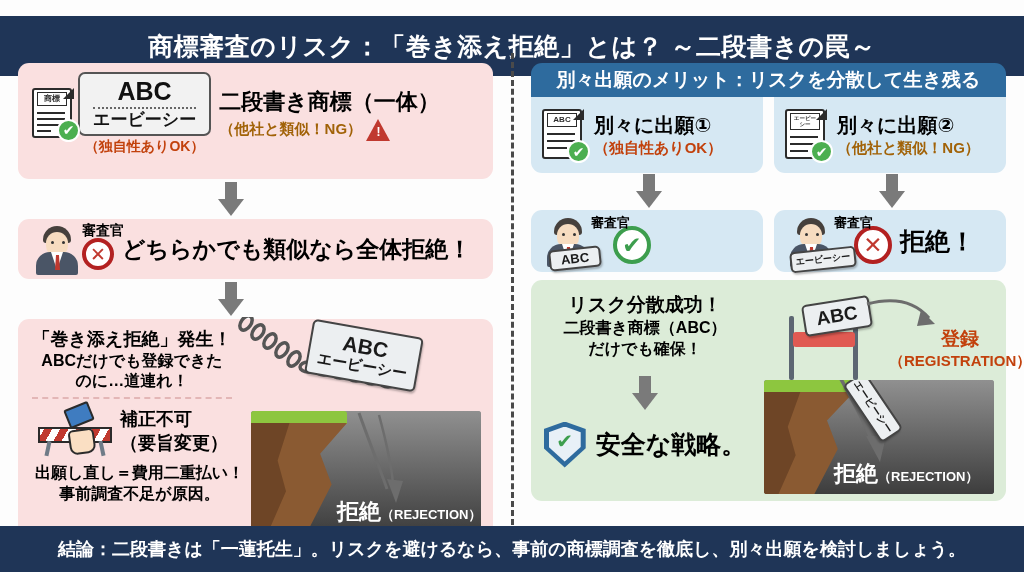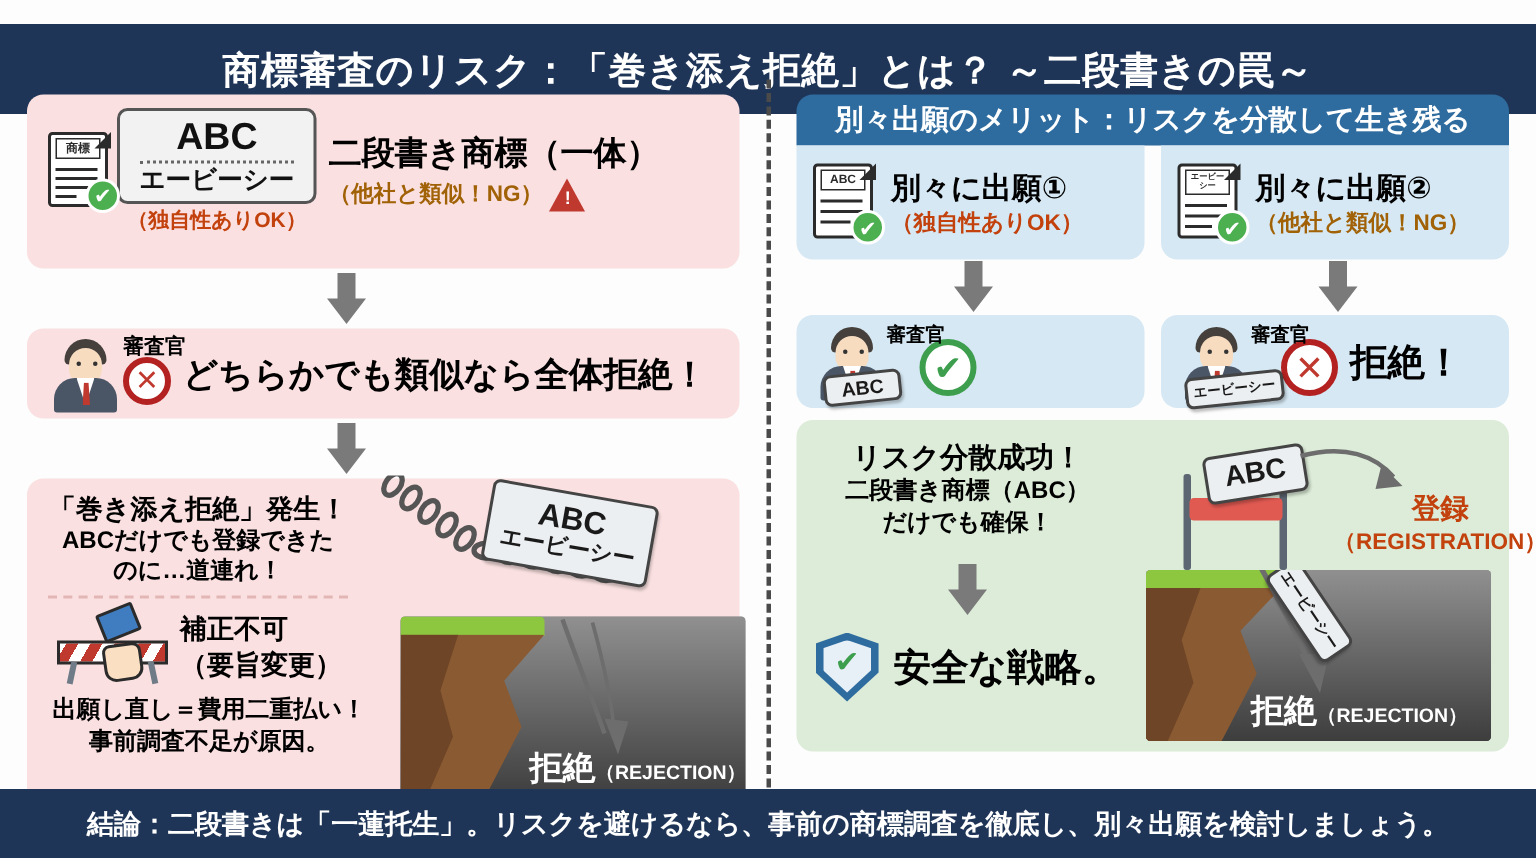--- a/index.html
+++ b/index.html
@@ -293,21 +293,21 @@
         </div>
         <div class="jp-bold" style="position:absolute;left:52px;top:-2px;font-size:14px;white-space:nowrap;">審査官</div>
       </div>
       <div class="circ x" style="width:32px;height:32px;font-size:19px;margin-left:-6px;margin-top:10px;">✕</div>
       <div class="jp-bold nowrap" style="font-size:23px;margin-left:4px;">どちらかでも類似なら全体拒絶！</div>
     </div>
 
     <div class="arrow" style="margin:3px auto 3px 200px;"></div>
 
     <div class="panel red" style="height:221px;">
-      <div style="display:flex;height:100%;gap:16px;">
+      <div style="display:flex;height:100%;">
 
         <div style="width:228px;padding:8px 0 0 0;">
           <div style="text-align:center;">
             <div class="jp-bold" style="font-size:18px;">「巻き添え拒絶」発生！</div>
             <div class="jp-bold" style="font-size:16px;line-height:1.25;">ABCだけでも登録できた</div>
             <div class="jp-bold" style="font-size:16px;line-height:1.25;">のに…道連れ！</div>
           </div>
           <div class="dashline"></div>
           <div style="display:flex;align-items:center;justify-content:center;gap:6px;margin-top:2px;">
             <div class="barrier">

